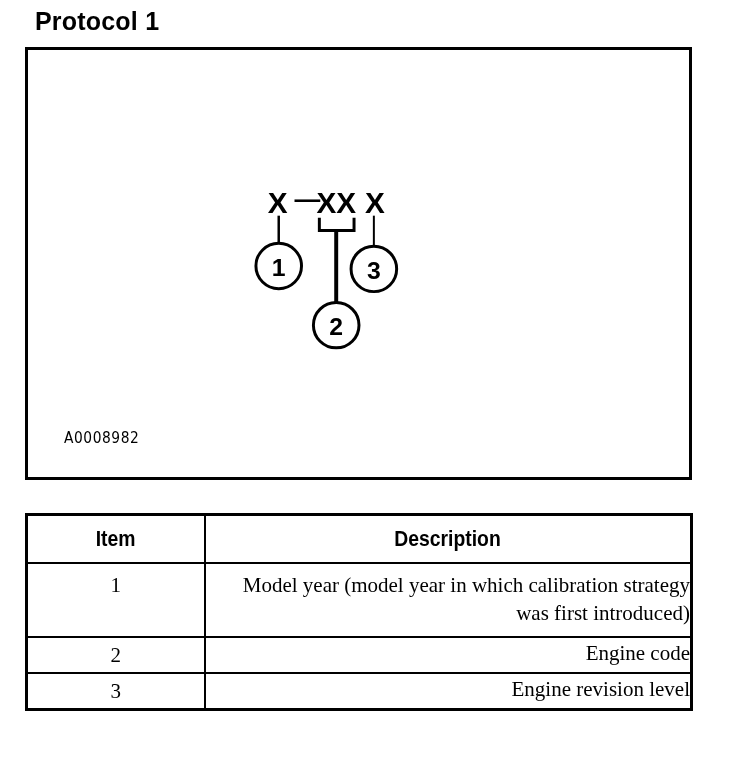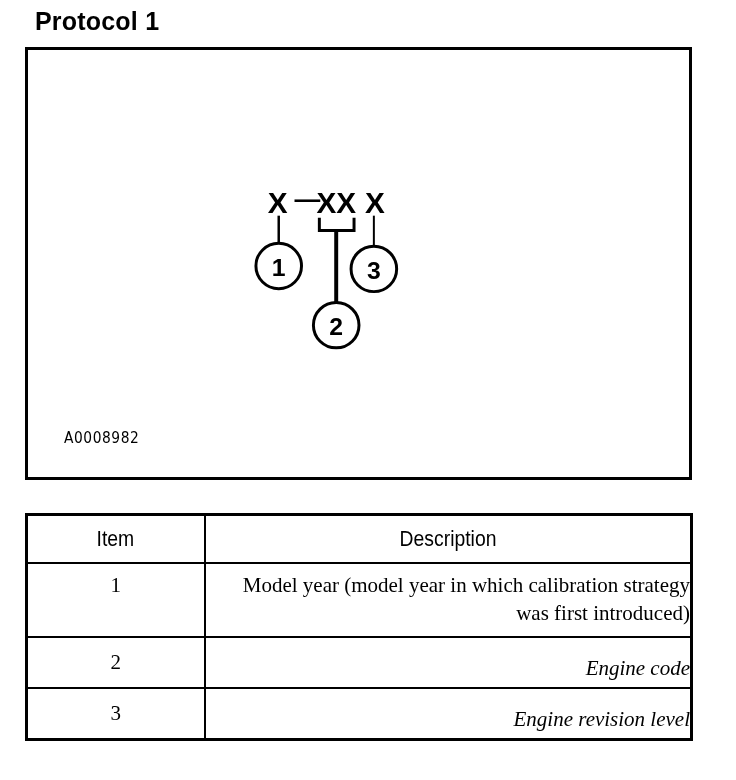--- a/index.html
+++ b/index.html
@@ -86,21 +86,21 @@
 
   table.legend-table th,
   table.legend-table td {
     border: 2px solid #000000;
     padding: 0;
     vertical-align: middle;
   }
 
   table.legend-table th {
     font-family: "Liberation Sans", sans-serif;
-    font-weight: normal;
+    font-weight: bold;
     font-size: 22px;
     text-align: center;
     height: 46px;
     letter-spacing: 0px;
   }
   th.th-item  > span,
   th.th-desc  > span {
     display: inline-block;
     transform: scaleX(0.88);
   }
@@ -118,23 +118,22 @@
   }
 
   table.legend-table td.cell-desc {
     font-family: "Liberation Serif", serif;
     font-size: 21px;
     line-height: 28px;
     text-align: right;
     padding: 7px 0 9px 17px;
   }
   table.legend-table tr.row-short td.cell-desc {
-    padding-top: 16px;
+    padding-top: 1px;
     padding-bottom: 5px;
-    font-style: italic;
   }
 </style>
 </head>
 <body>
 
 <div class="page-title">Protocol 1</div>
 
 <div class="figure-box">
 
   <svg class="figure-svg" viewBox="0 0 667 433" preserveAspectRatio="none">

